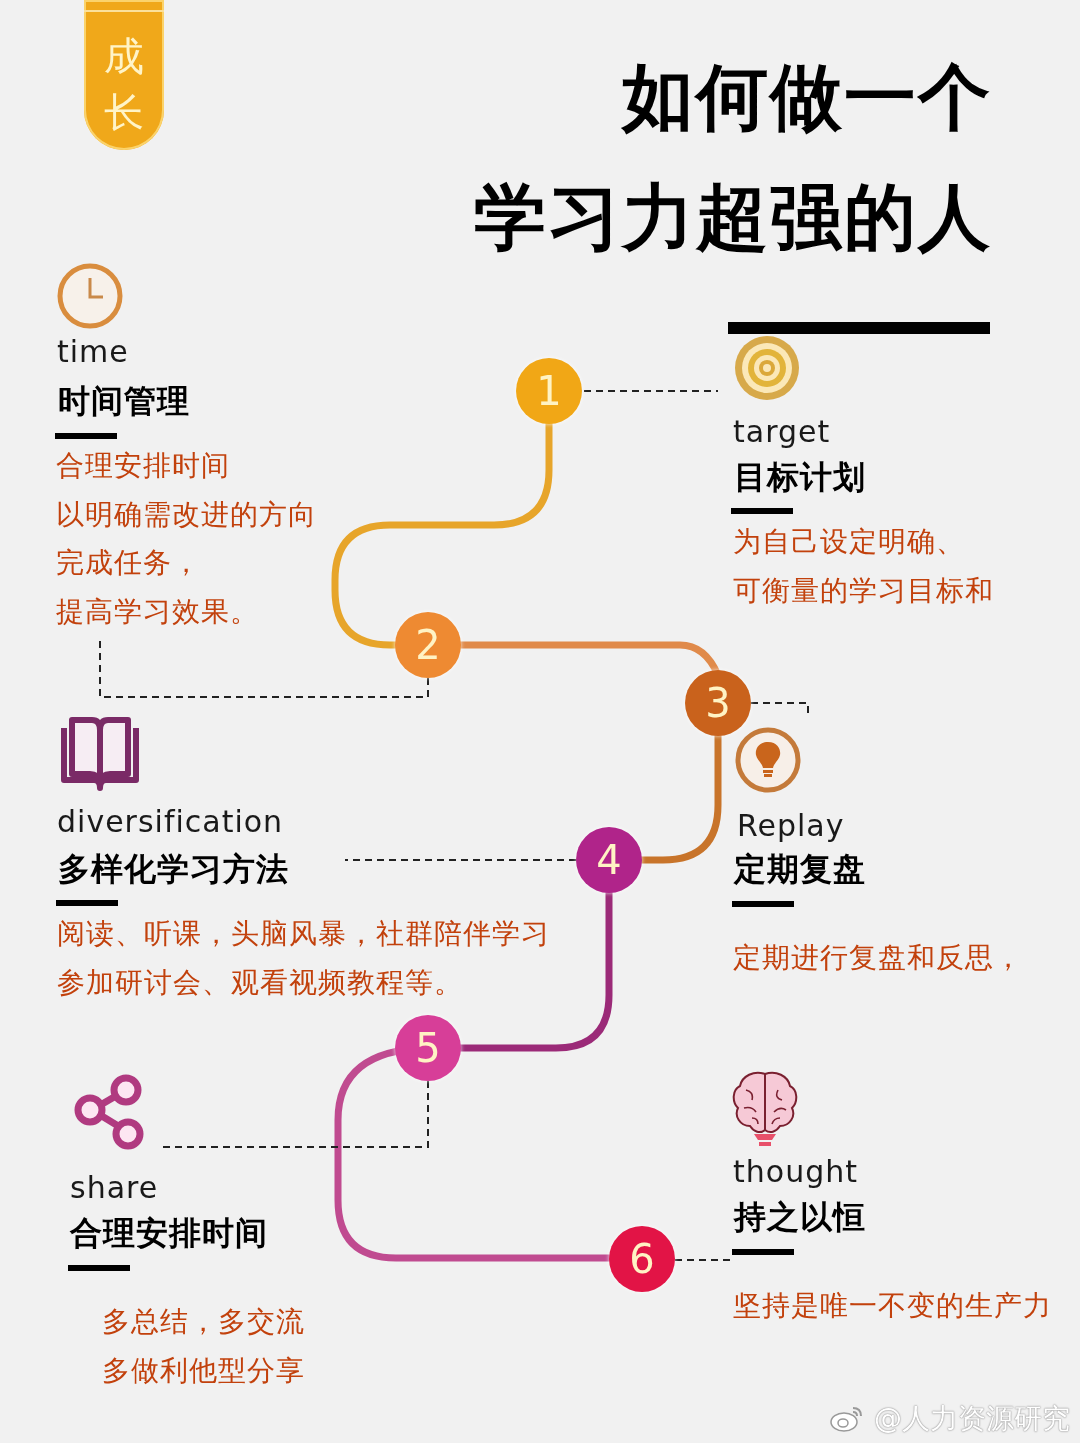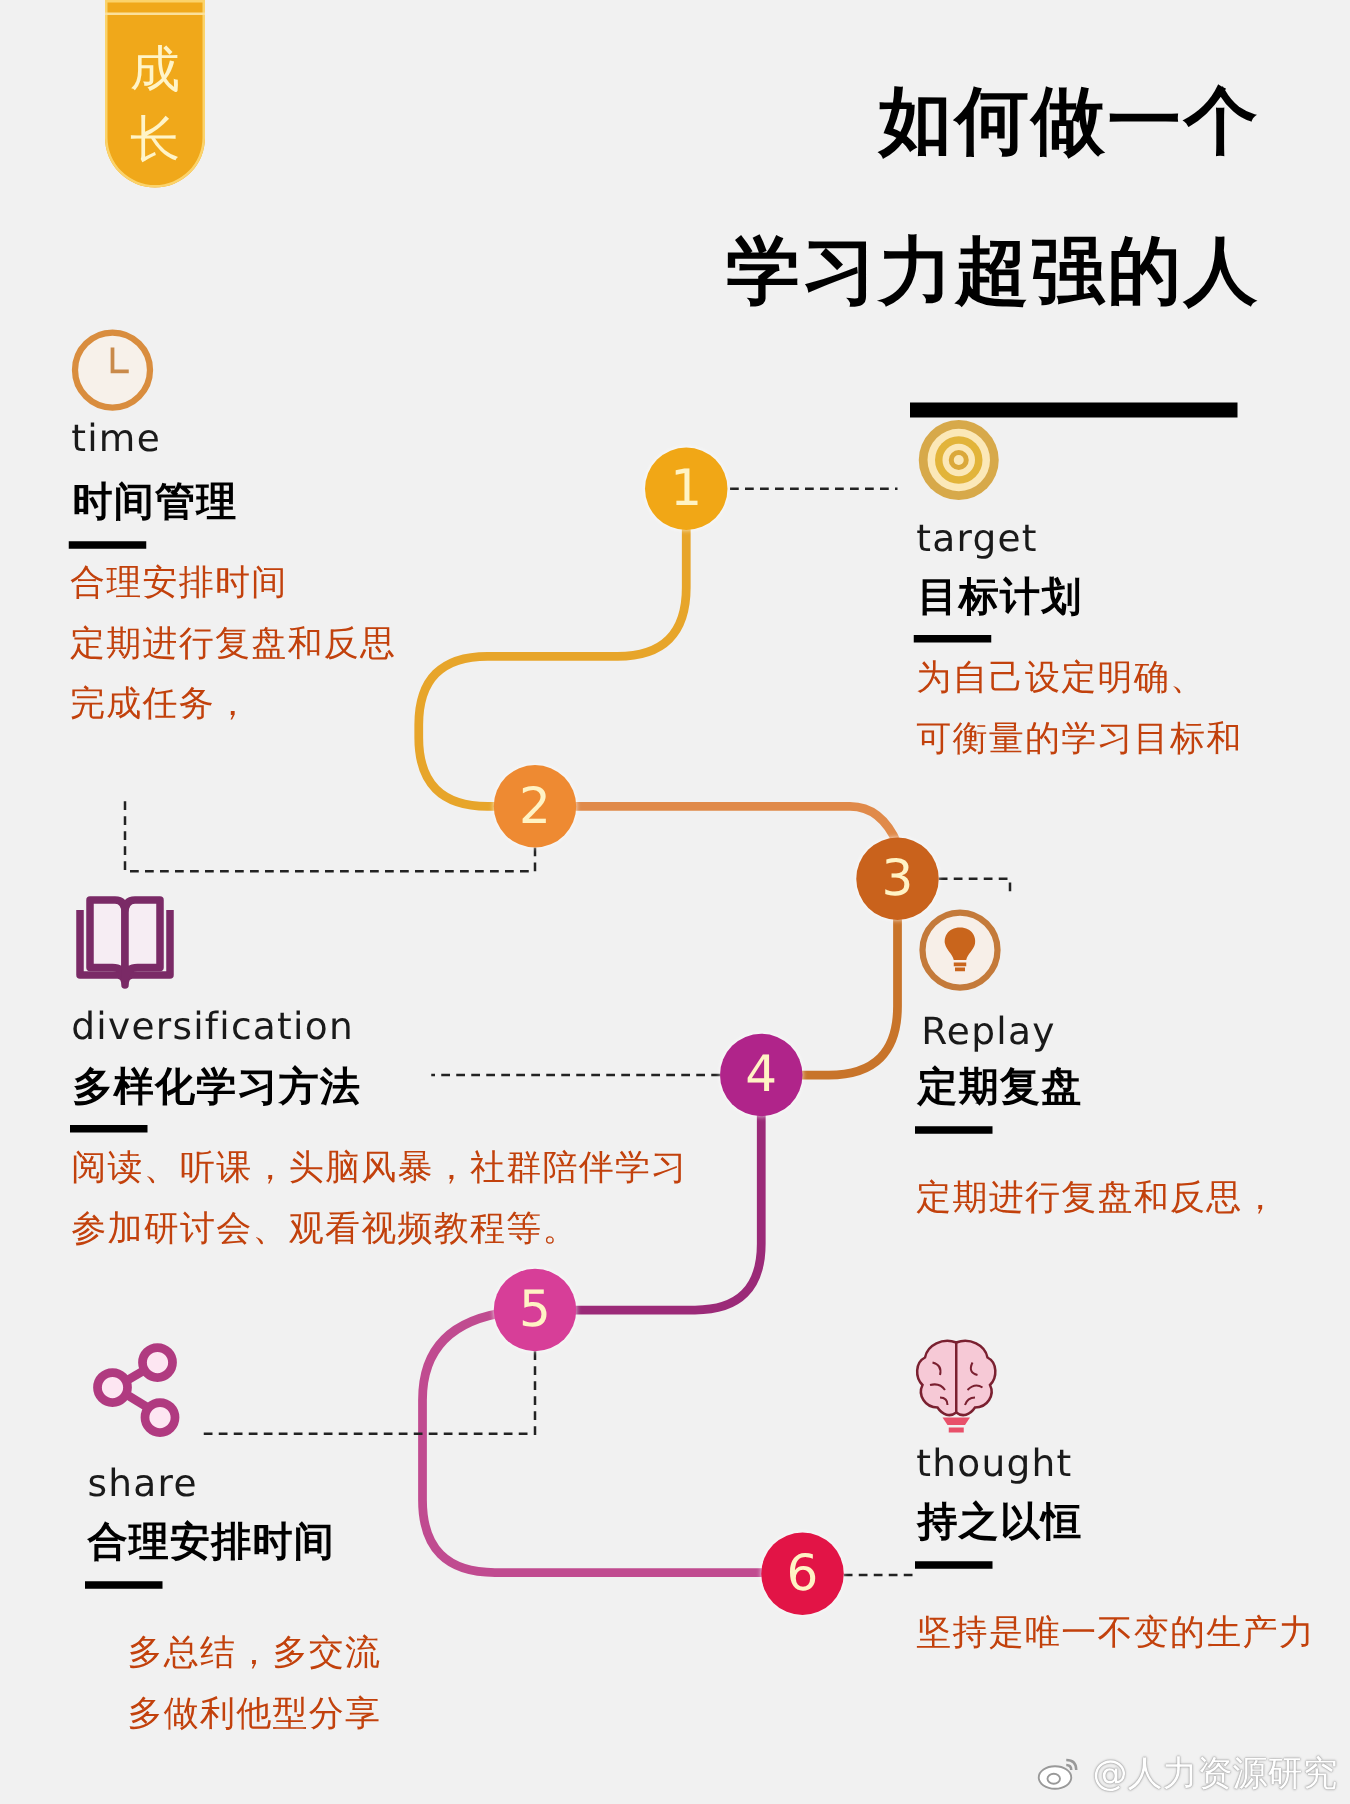--- a/index.html
+++ b/index.html
@@ -14,21 +14,21 @@
     left:84px; top:0; width:80px; height:150px;
     background:#f0a81a; border-radius:0 0 40px 40px;
     box-shadow:0 0 0 2px #fbd36b inset;
   }
   .badge-line { position:absolute; left:0; right:0; top:10px; height:2px; background:#fbe09a; }
   .badge-text {
     position:absolute; left:0; right:0; top:28px; text-align:center;
     color:#fff4c8; font-size:40px; line-height:56px; font-weight:normal;
   }
   .title-line {
-    right:72px; font-size:59px; font-weight:bold; color:#000;
+    right:88px; font-size:72px; font-weight:bold; color:#000;
     letter-spacing:2px; line-height:110px; white-space:nowrap;
   }
   .title-rule { left:728px; top:322px; width:262px; height:12px; background:#000; }
 
   .en { font-size:30px; color:#1a1a1a; letter-spacing:1px; line-height:36px; }
   .zh-h { font-size:32px; font-weight:bold; color:#000; line-height:46px; letter-spacing:1px; }
   .rule { width:62px; height:6px; background:#000; }
   .body-text { font-size:28px; line-height:48.5px; color:#c2410c; letter-spacing:1px; white-space:nowrap; }
 
   .node {
@@ -107,22 +107,23 @@
 
 <svg class="abs" style="left:56px;top:262px;" width="68" height="68">
   <circle cx="34" cy="34" r="30" fill="#f7f1ea" stroke="#d98d3e" stroke-width="5"></circle>
   <path d="M34 16 L34 35 L47 35" fill="none" stroke="#c98a4a" stroke-width="3"></path>
 </svg>
 <div class="abs en" style="left:57px;top:334px;">time</div>
 <div class="abs zh-h" style="left:58px;top:378px;">时间管理</div>
 <div class="abs rule" style="left:55px;top:433px;"></div>
 <div class="abs body-text" style="left:56px;top:442px;">
   <div>合理安排时间</div>
-  <div>定期进行复盘和反思</div>
+  <div>以明确需改进的方向</div>
   <div>完成任务，</div>
+  <div>提高学习效果。</div>
 </div>
 
 <svg class="abs" style="left:732px;top:333px;" width="70" height="70">
   <circle cx="35" cy="35" r="32" fill="#d7a94a"></circle>
   <circle cx="35" cy="35" r="25" fill="#fbe8b8"></circle>
   <circle cx="35" cy="35" r="19" fill="#e2b43a"></circle>
   <circle cx="35" cy="35" r="13" fill="#fbe8b8"></circle>
   <circle cx="35" cy="35" r="8" fill="#dba83a"></circle>
   <circle cx="35" cy="35" r="4" fill="#fbe8b8"></circle>
 </svg>

